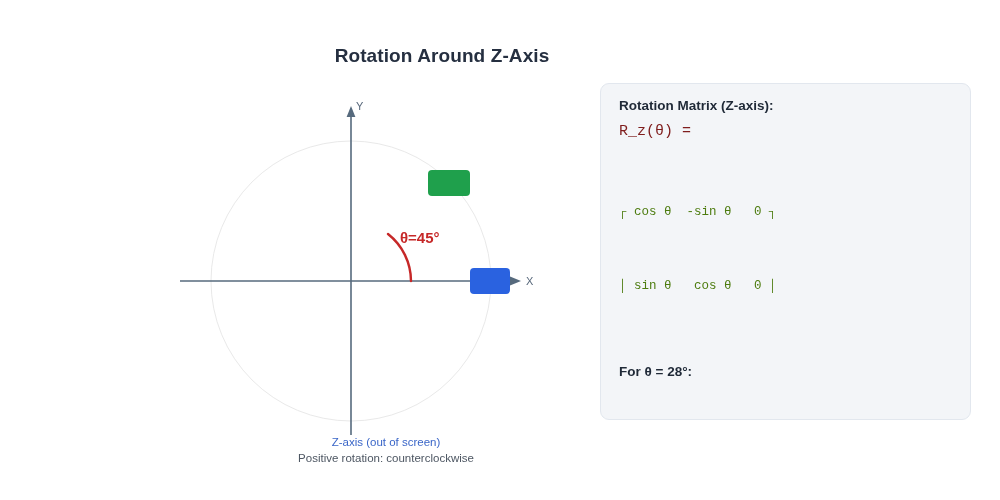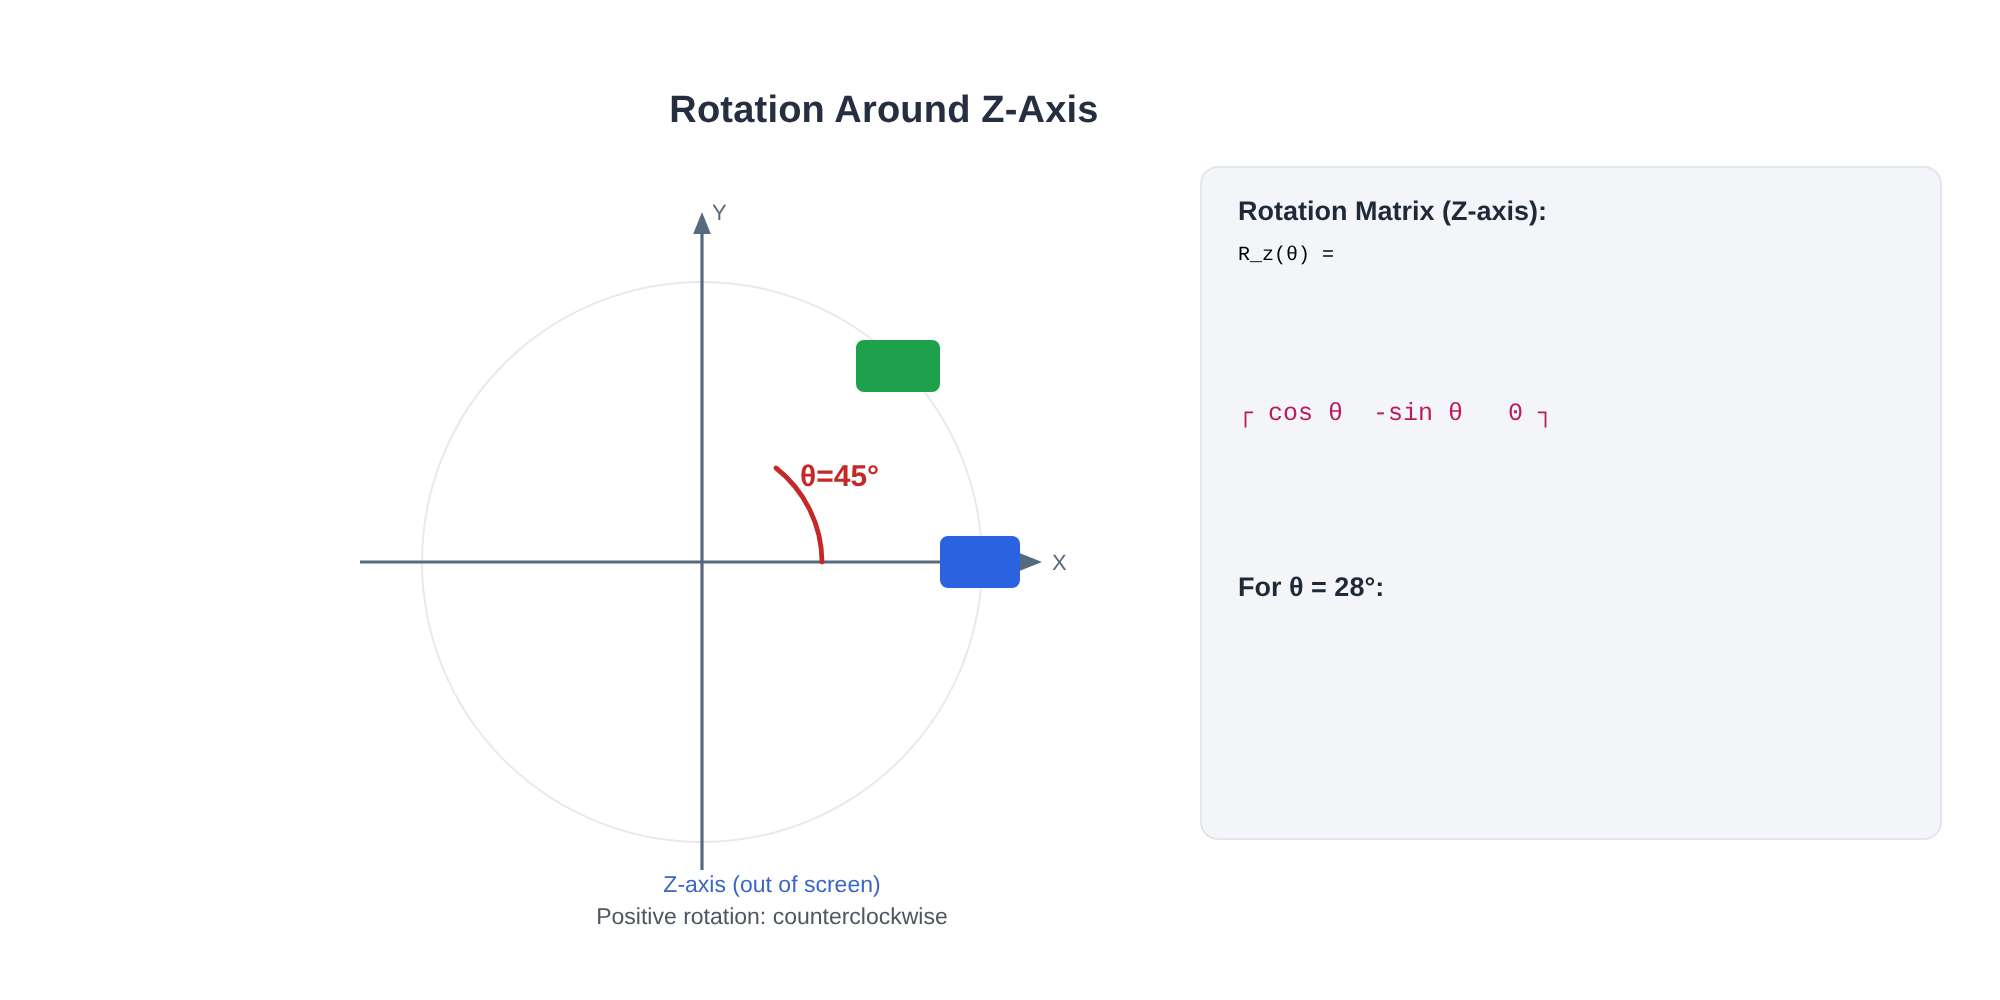--- a/index.html
+++ b/index.html
@@ -77,34 +77,34 @@
   .panel-heading {
     font-size: 13.5px;
     font-weight: bold;
     color: #1f2937;
     margin: 0 0 11px 0;
   }
   .panel-heading.second { margin-top: 17px; }
 
   .mono-line {
     font-family: "Liberation Mono", monospace;
-    font-size: 10px;
+    font-size: 15px;
     white-space: pre;
     line-height: 1.0;
     margin: 0 0 12px 0;
-    color: #000000;
+    color: #7f1d1d;
   }
   .matrix {
     font-family: "Liberation Mono", monospace;
     font-size: 12.5px;
     white-space: pre;
     line-height: 24.5px;
     margin: 0;
   }
-  .matrix.symbolic { color: #be185d; }
+  .matrix.symbolic { color: #4d7c0f; }
   .matrix.numeric  { color: #333a45; }
 </style>
 </head>
 <body>
 
 <div id="page-title">Rotation Around Z-Axis</div>
 
 <div id="diagram">
   <svg width="580" height="420" viewBox="0 0 580 420" xmlns="http://www.w3.org/2000/svg">
 
@@ -131,20 +131,21 @@
   </svg>
 </div>
 
 <div id="info-panel">
   <div class="panel-heading">Rotation Matrix (Z-axis):</div>
 
   <div class="mono-line">R_z(θ) =</div>
 
   <div class="matrix symbolic">
     <div>┌ cos θ  -sin θ   0 ┐</div>
+    <div>│ sin θ   cos θ   0 │</div>
   </div>
 
   <div class="panel-heading second">For θ = 28°:</div>
 
   <div class="matrix numeric">
     
     
     
   </div>
 

